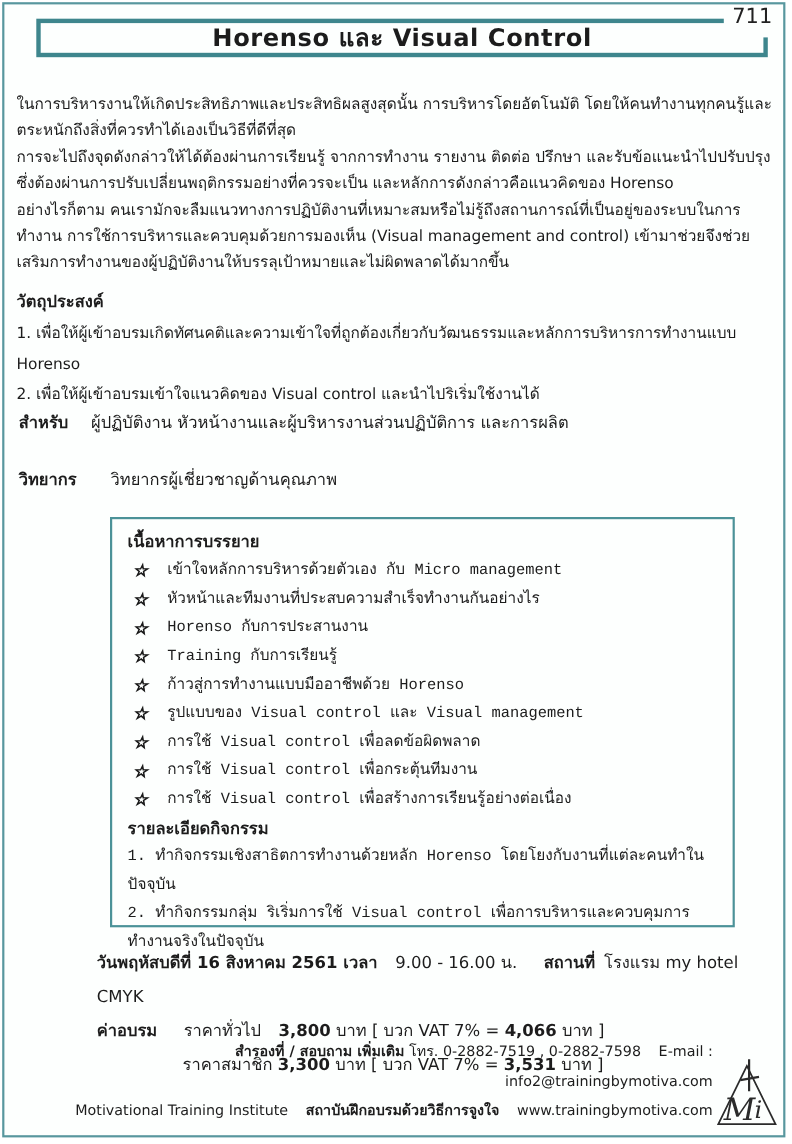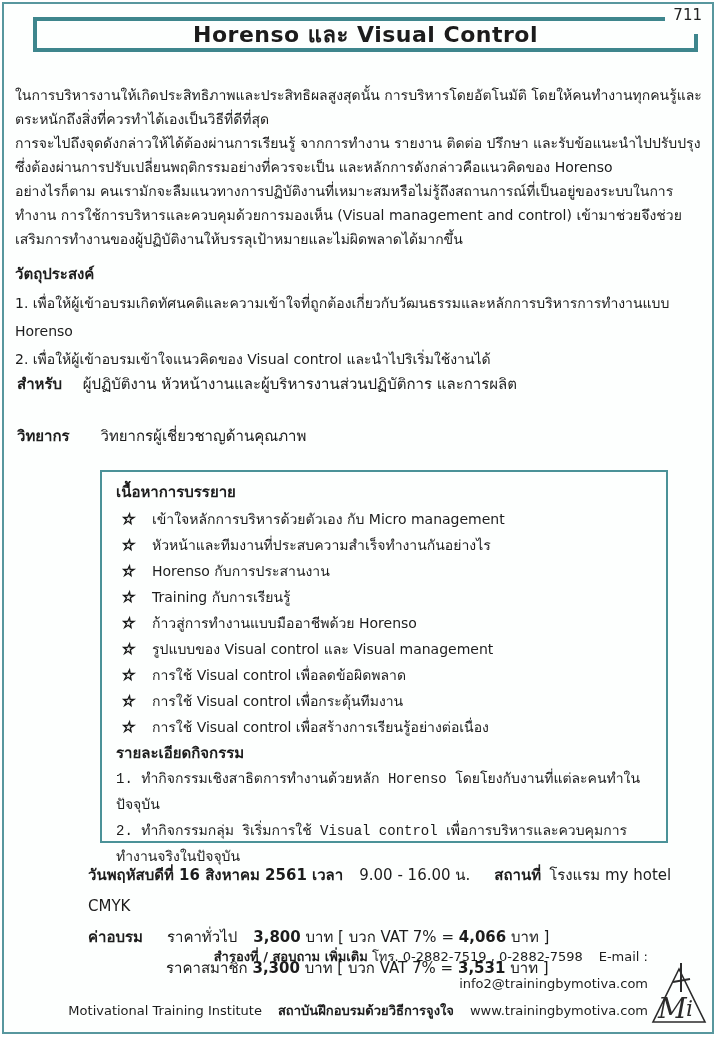--- a/index.html
+++ b/index.html
@@ -15,21 +15,21 @@
   
   .title-box{
     position:absolute;left:29px;top:13px;width:665px;height:35px;
     border:4px solid #3e868d;box-sizing:border-box;
     display:flex;align-items:center;justify-content:center;
   }
   .title-box .title{font-size:22px;font-weight:600;letter-spacing:.5px;}
   .page-number{
     position:absolute;top:1px;right:6px;z-index:3;
     background:#fdfffe;padding:1px 4px 10px 8px;
-    font-size:15px;color:#222;height:18px;line-height:18px;
+    font-size:19px;color:#222;height:18px;line-height:18px;
   }
   
   .intro{position:absolute;left:11px;top:79px;width:694px;font-size:14px;line-height:24px;}
   .intro p{margin:0;}
   
   .objectives{position:absolute;left:11px;top:255px;width:694px;font-size:14px;}
   .objectives .sec-head{font-size:15px;font-weight:700;line-height:30px;}
   .objectives .obj-item{line-height:28px;}
   
   .kv-line{position:absolute;left:13px;font-size:15px;line-height:24px;}
@@ -44,21 +44,21 @@
     border:2px solid #4b9298;box-sizing:border-box;
     padding:6px 14px 0 14px;background:#fdfffe;
   }
   .content-box .box-head{font-size:15px;font-weight:700;line-height:28px;}
   .bullet-row{display:flex;line-height:26px;font-size:14px;}
   .star{
     flex:0 0 36px;font-size:15px;color:#1a1a1a;
     transform:skewX(-10deg);-webkit-text-stroke:0.9px #1a1a1a;
     padding-left:6px;box-sizing:border-box;
   }
-  .bullet-text{flex:1;}
+  .bullet-text{flex:1;font-family:Liberation Mono, monospace;}
   .activities-head{font-size:15px;font-weight:700;line-height:26px;}
   .activity{font-size:14px;line-height:26px;font-family:Liberation Mono, monospace;}
   
   .schedule{position:absolute;left:84px;top:856px;width:600px;font-size:15px;line-height:31px;}
   .schedule .b{font-weight:700;}
   .sp8{display:inline-block;width:8px;}
   .sp16{display:inline-block;width:16px;}
   .sp24{display:inline-block;width:24px;}
   .fee-member-line{padding-left:78px;}
   

